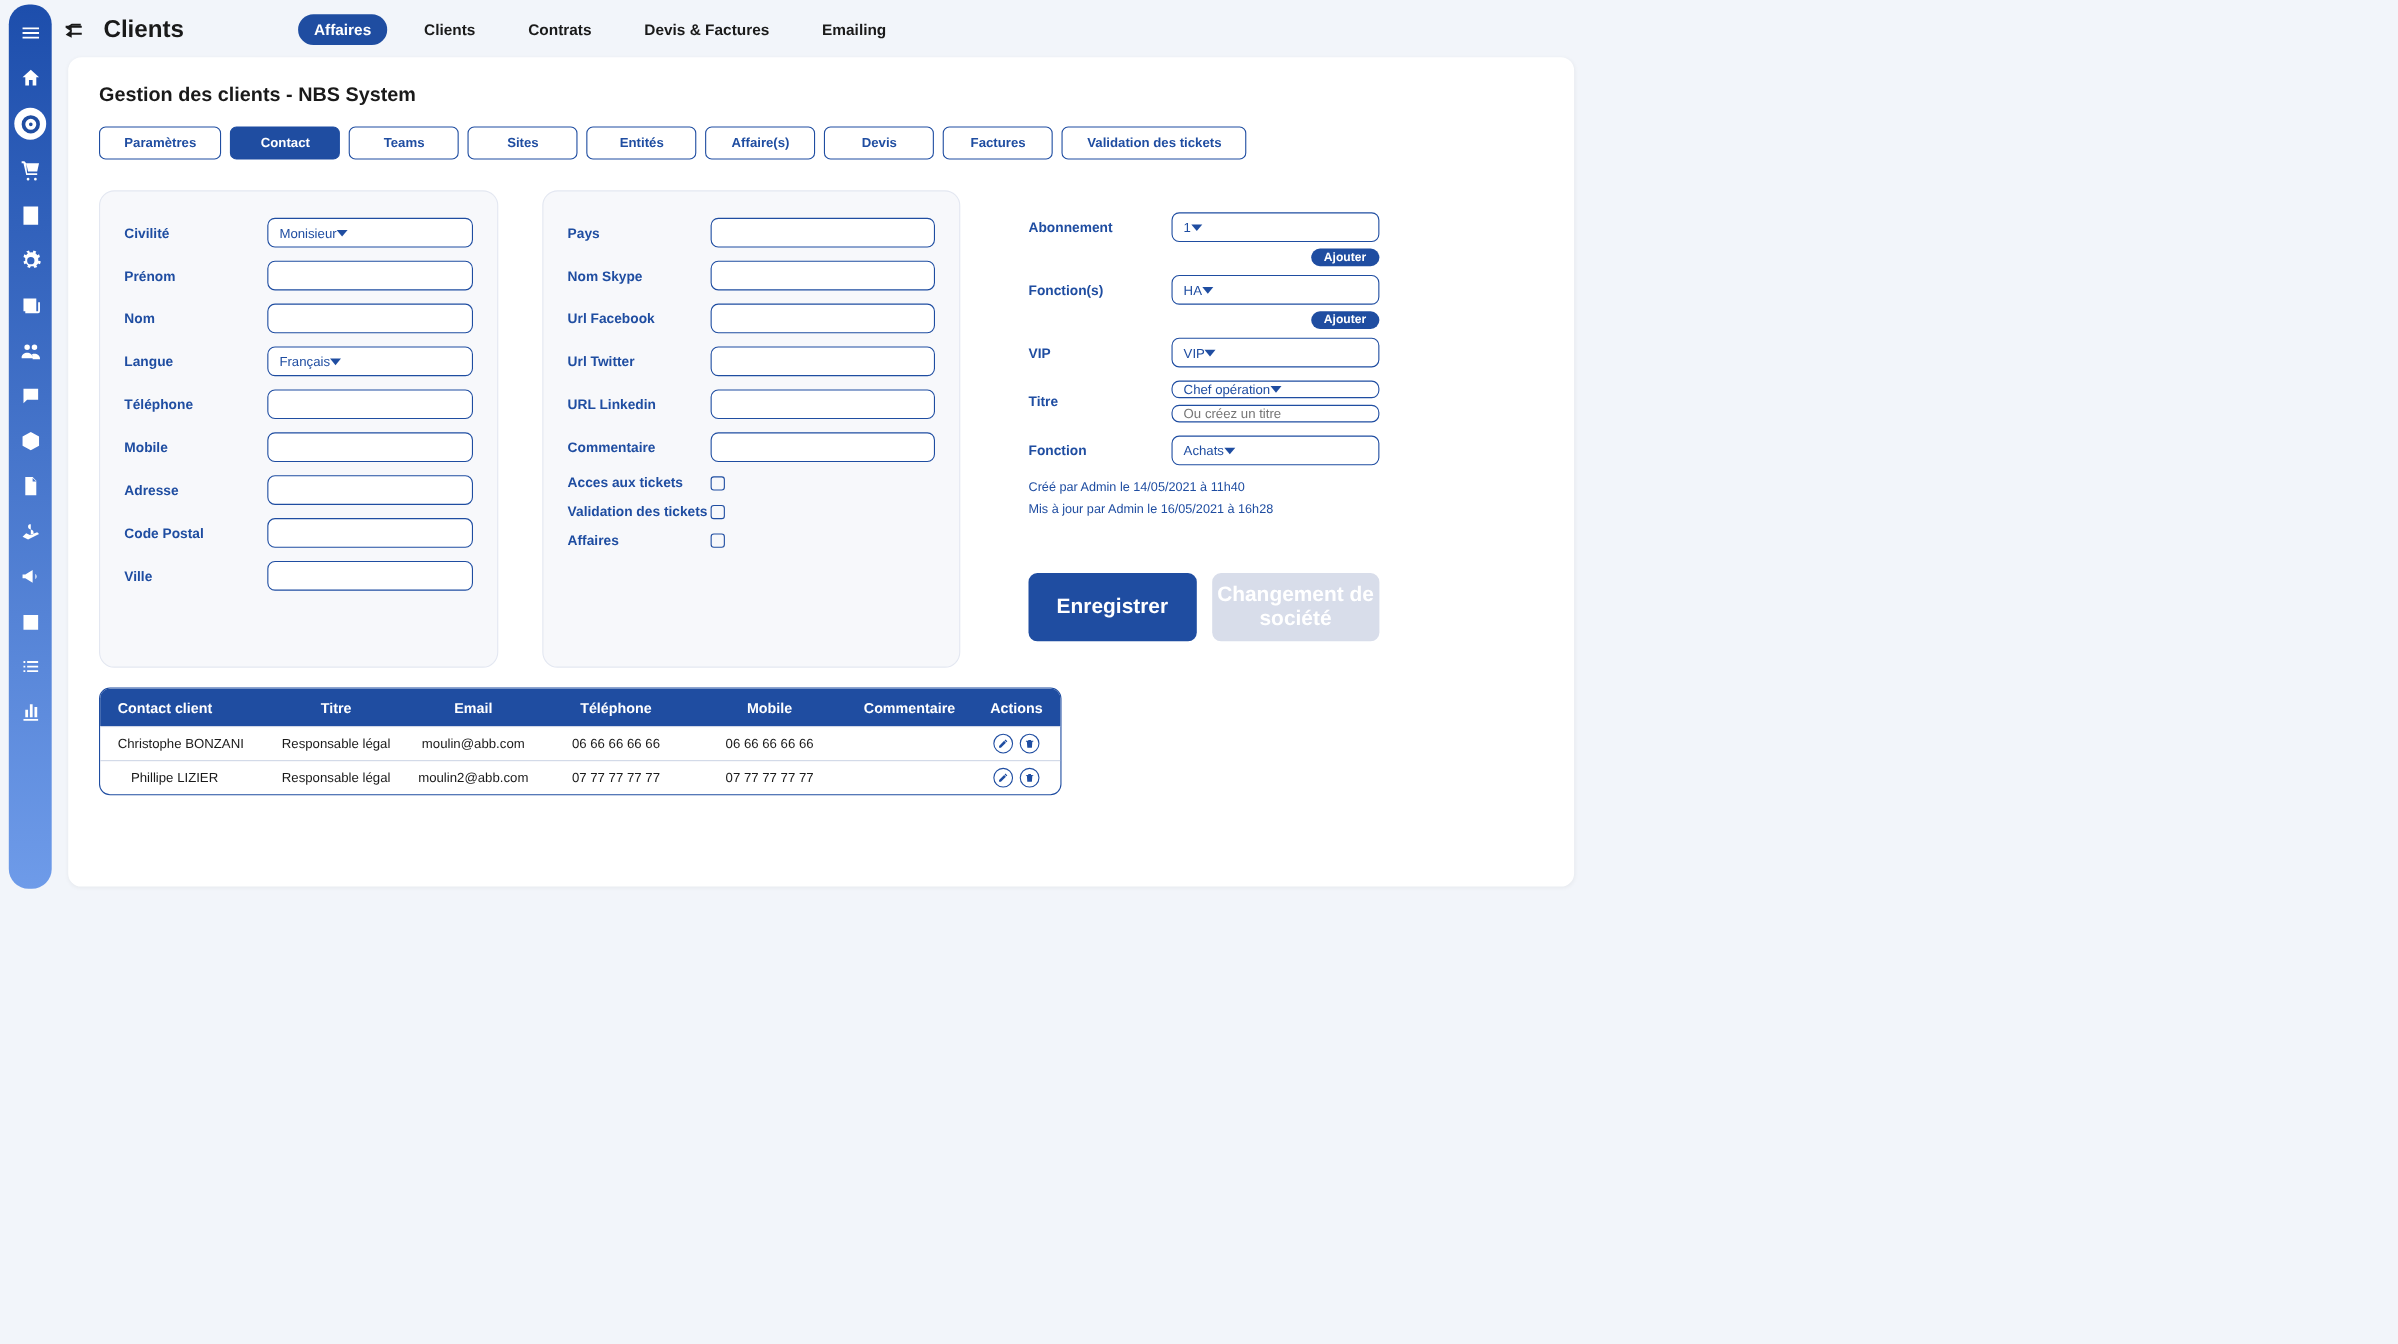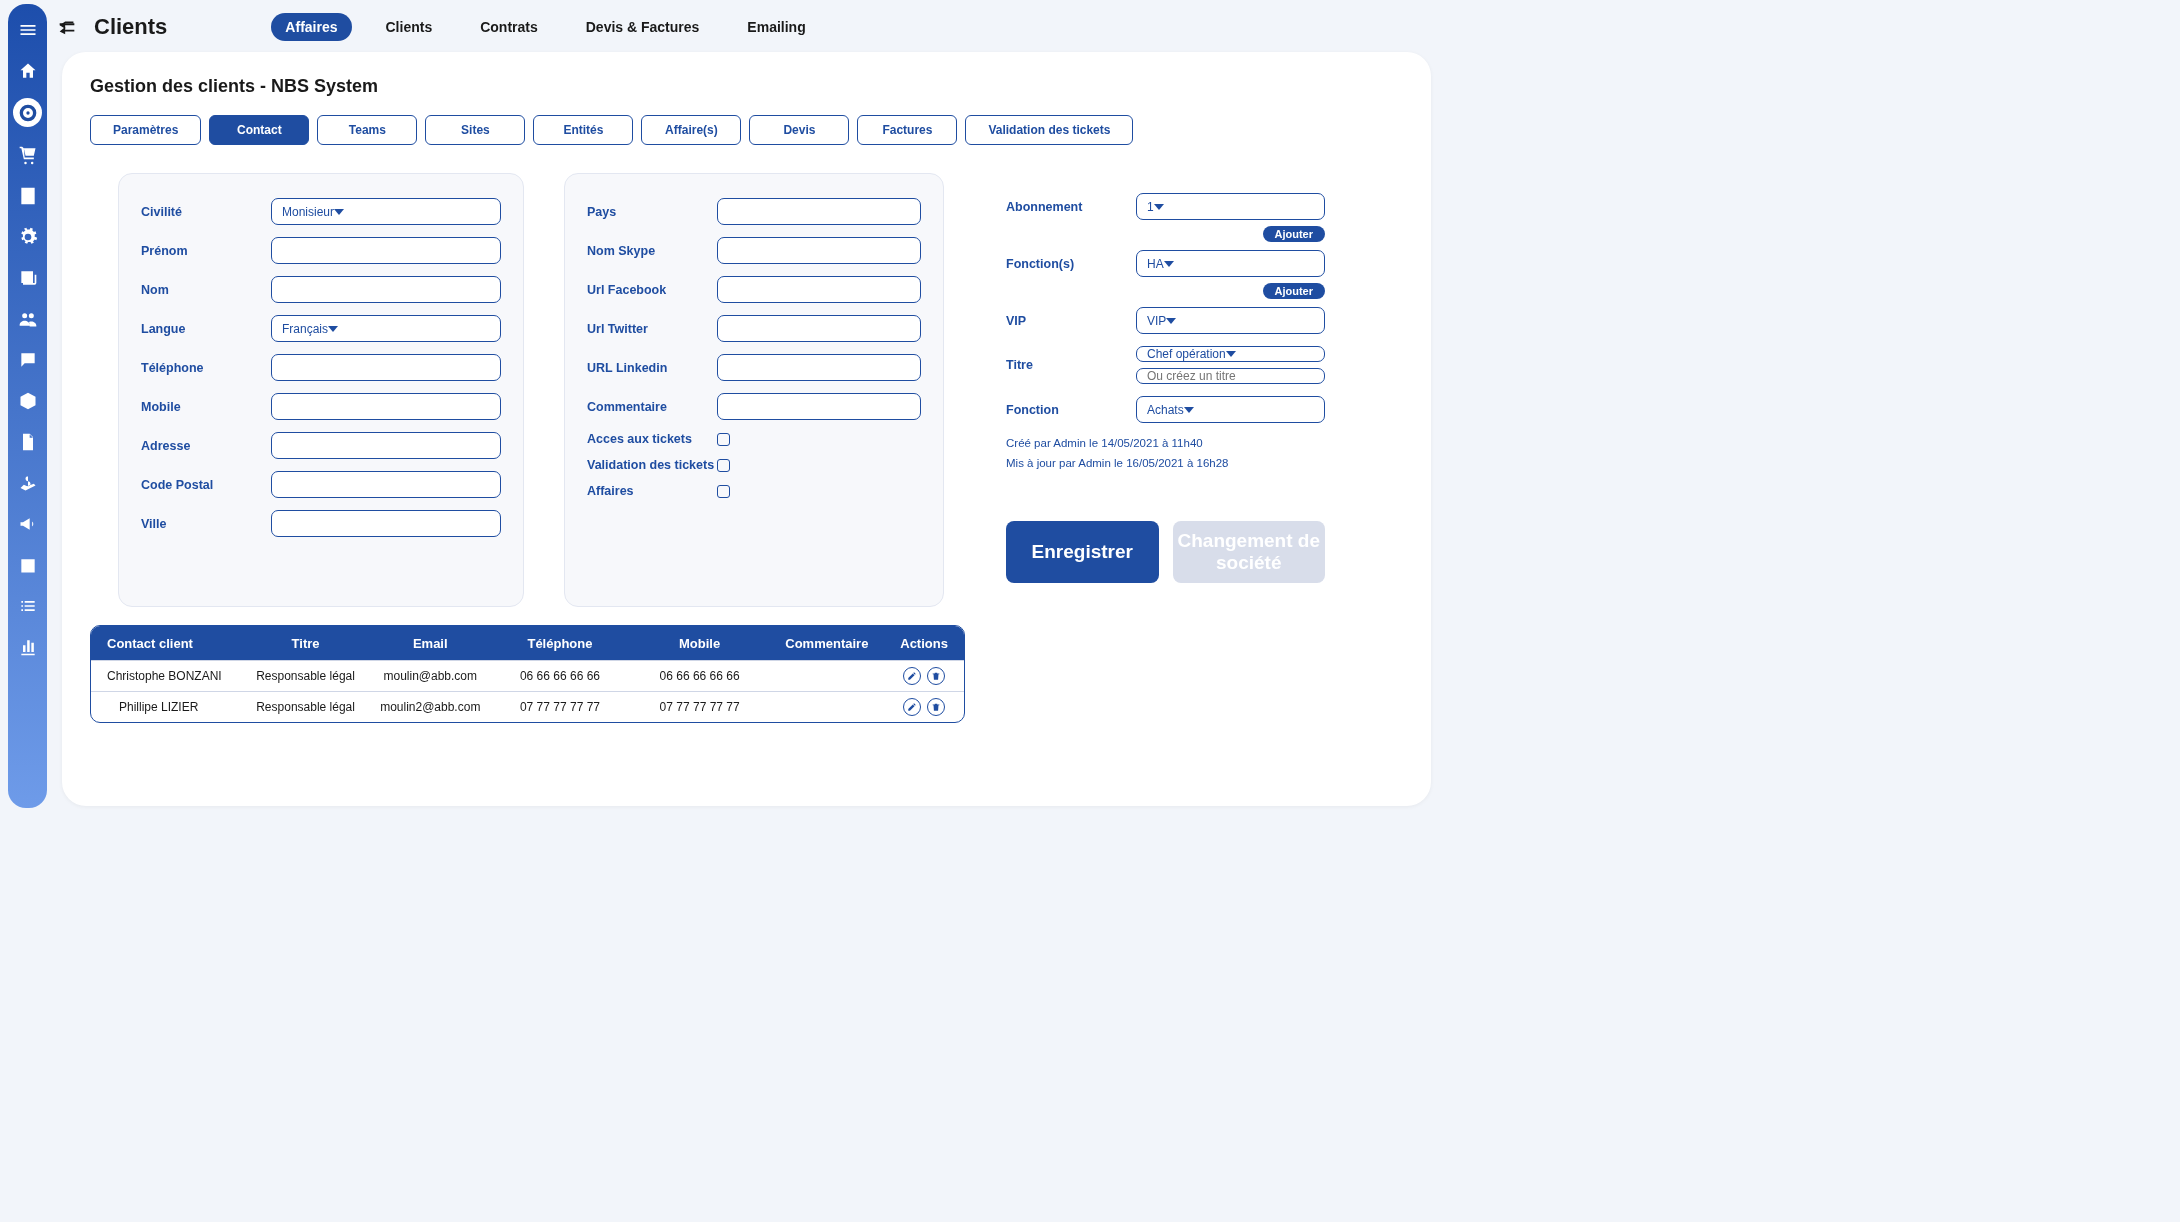--- a/index.html
+++ b/index.html
@@ -76,21 +76,21 @@
 }
 .topnav-item.active {
   background: var(--primary); color: #fff;
 }
 
 
 .main-card {
   position: absolute;
   left: 62px; top: 52px; right: 22px; bottom: 8px;
   background: var(--card-bg);
-  border-radius: 24px;
+  border-radius: 12px;
   padding: 18px 28px 24px 28px;
   box-shadow: 0 1px 4px rgba(0,0,0,0.05);
 }
 .card-title {
   font-size: 18px; font-weight: 800; color: #1a1a1a;
   margin: 6px 0 18px 0;
 }
 
 
 .tabrow { display: flex; gap: 8px; margin-bottom: 28px; }
@@ -106,21 +106,21 @@
 .tab.active { background: var(--primary); color: #fff; }
 
 
 .panels { display: flex; gap: 40px; }
 .panel {
   background: var(--panel-bg);
   border: 1px solid #e3e7f1;
   border-radius: 14px;
   padding: 24px 22px;
 }
-.panel1 { width: 406px; margin-left: 28px; }
+.panel1 { width: 363px; }
 .panel2 { width: 380px; }
 .panel3 { width: 363px; border: none; background: transparent; padding-top: 20px; }
 
 .form-row { display: flex; align-items: center; margin-bottom: 12px; }
 .form-label {
   width: 130px; font-size: 12.5px; font-weight: 700; color: var(--primary);
 }
 .form-input, .form-select {
   flex: 1;
   border: 1.5px solid var(--border);

